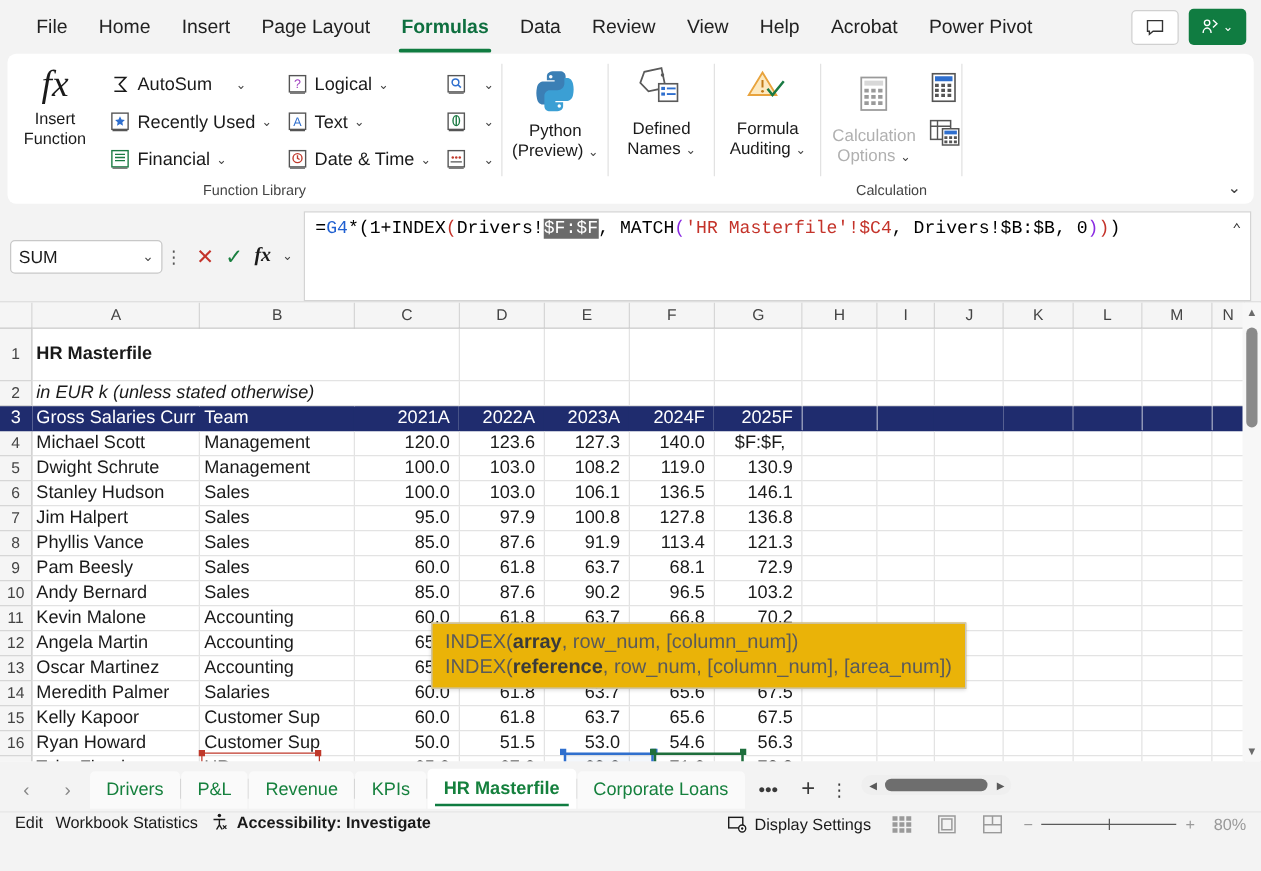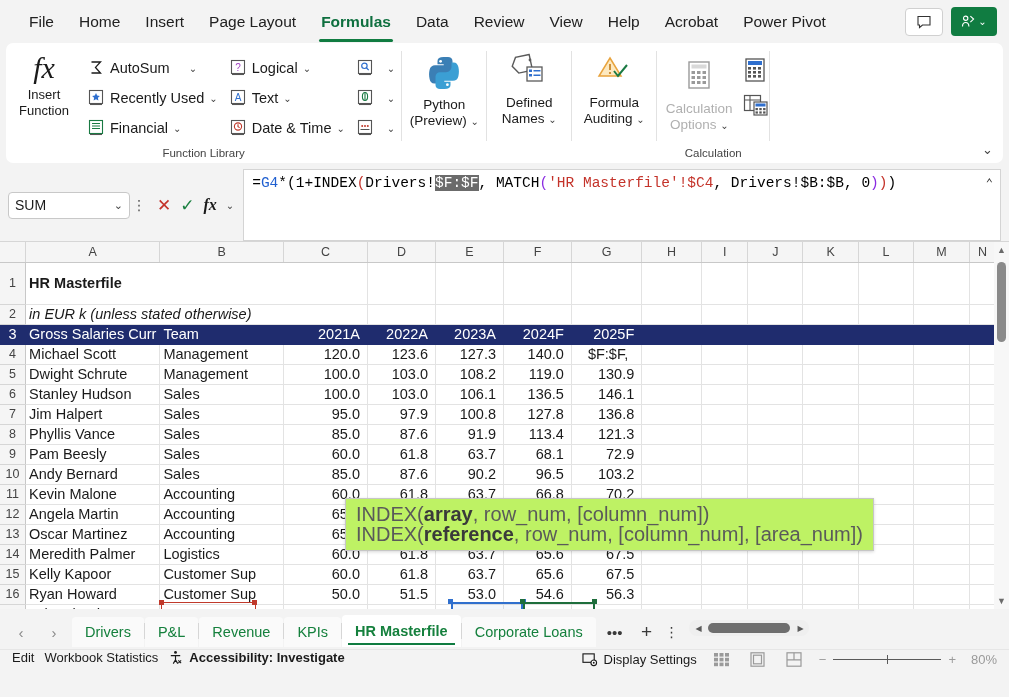--- a/index.html
+++ b/index.html
@@ -136,23 +136,23 @@
   .box-red { border:1px solid #c0392b; }
   .box-red::after { content:""; position:absolute; left:0; right:0; bottom:-2px; height:2px; background:#c0392b; }
   .box-blue { border:2px solid #2f6fce; }
   .box-green { border:2px solid #1e6e3c; }
   .hnd { position:absolute; width:5px; height:5px; }
   .hnd.r { background:#c0392b; }
   .hnd.b { background:#2f6fce; }
   .hnd.g { background:#1e6e3c; }
 
   .tooltip {
-    position:absolute; left:345px; top:256px; background:#bef264;
+    position:absolute; left:345px; top:256px; background:#eab308;
     border:1px solid #c6c6c6; box-shadow:0 1px 3px rgba(0,0,0,.16);
-    padding:5px 10px 6px 10px; font-size:20px; color:#5a5a5a; line-height:20px;
+    padding:5px 10px 6px 10px; font-size:16px; color:#5a5a5a; line-height:20px;
     white-space:nowrap;
   }
   .tooltip b { color:#3a3a3a; }
 
   .vscroll { position:absolute; right:0; top:0; width:15px; bottom:0; background:#f7f7f7; }
   .vscroll .arr { height:16px; display:flex; align-items:center; justify-content:center; color:#6b6b6b; font-size:9px;}
   .vthumb { position:absolute; left:3px; right:3px; top:20px; height:80px; background:#8a8a8a; border-radius:5px; }
 
   
   .sheetbar {
@@ -762,21 +762,21 @@
           <td class="cell"></td>
           <td class="cell"></td>
           <td class="cell"></td>
           <td class="cell"></td>
           <td class="cell"></td>
           <td class="cell"></td>
         </tr>
         <tr>
           <td class="rowh">14</td>
           <td class="cell">Meredith Palmer</td>
-          <td class="cell">Logistics</td>
+          <td class="cell">Salaries</td>
           <td class="cell num c-blue">60.0</td>
           <td class="cell num c-blue">61.8</td>
           <td class="cell num c-blue">63.7</td>
           <td class="cell num c-green">65.6</td>
           <td class="cell num c-green">67.5</td>
           <td class="cell"></td>
           <td class="cell"></td>
           <td class="cell"></td>
           <td class="cell"></td>
           <td class="cell"></td>

